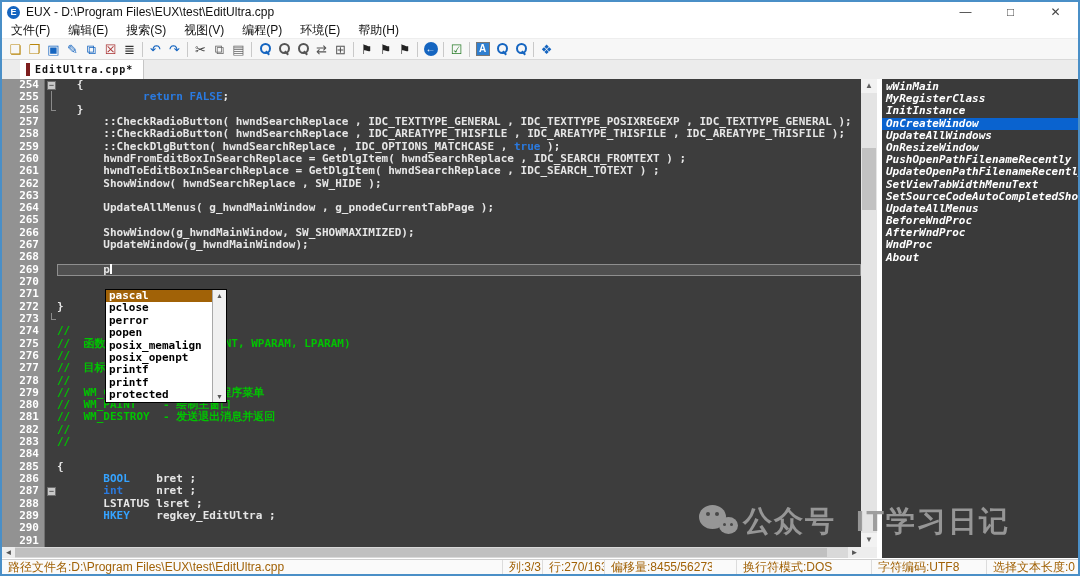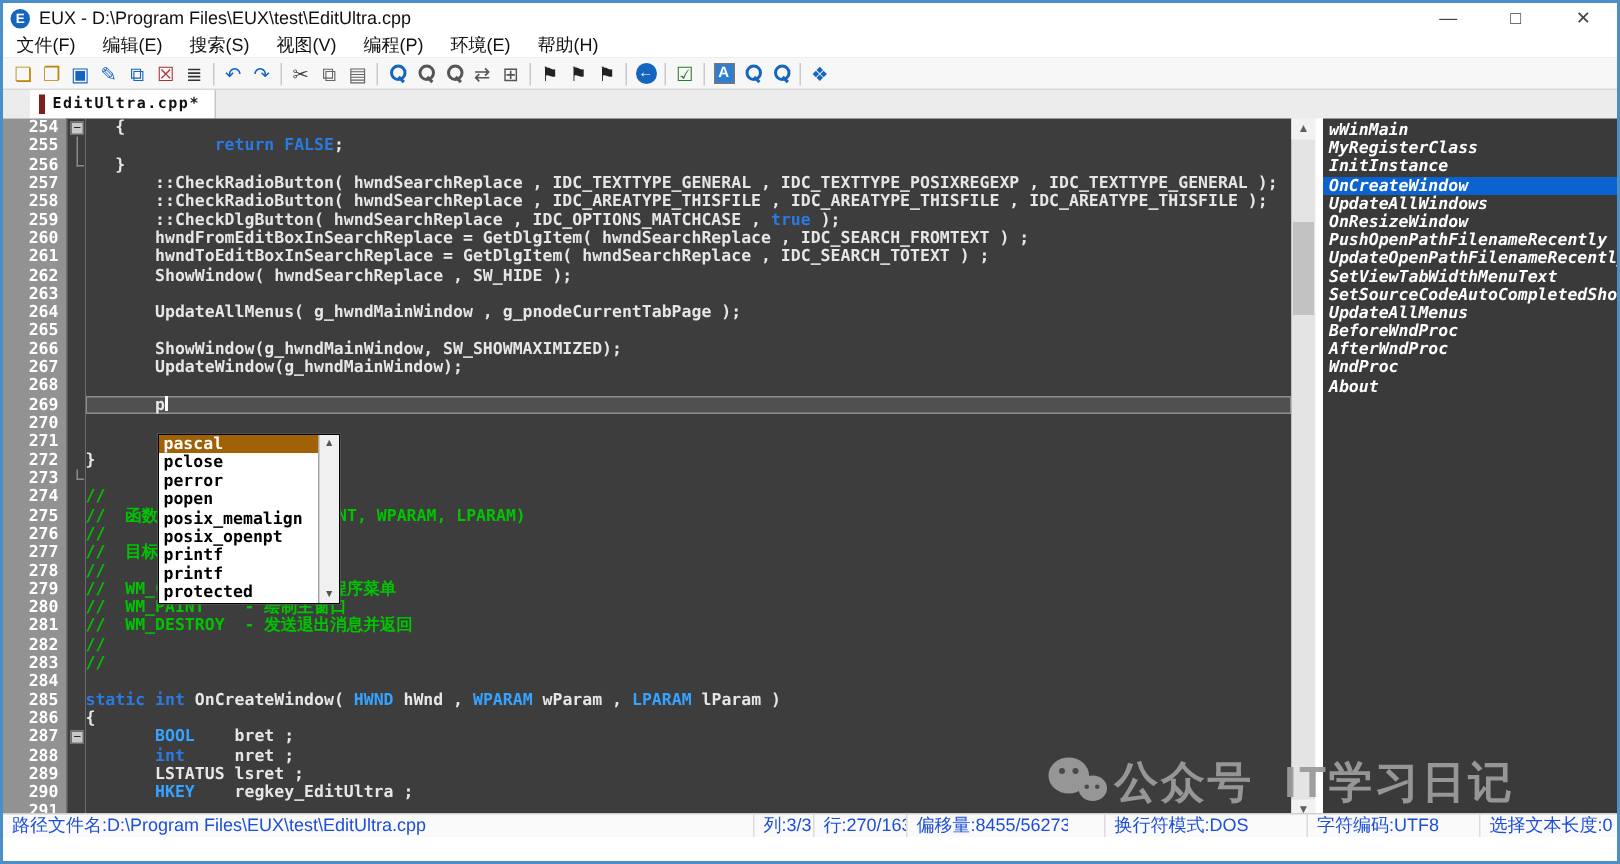--- a/index.html
+++ b/index.html
@@ -84,22 +84,22 @@
              font-family:"DejaVu Sans Mono", monospace; font-size:11px; font-weight:bold; color:#fff; }
   .fn-item.sel { background:#0a63cf; }
   
   .hscroll { position:absolute; left:0; top:545px; width:859px; height:11px; background:#d9d9d9; display:flex; }
   .hs-arrow { width:13px; height:11px; background:#ededed; color:#555; font-size:8px;
               text-align:center; line-height:11px; }
   .hs-thumb { margin:1px 0; width:812px; background:#c0c0c0; }
   .hs-track-end { flex:1; }
   .corner { position:absolute; left:859px; top:545px; width:16px; height:11px; background:#ededed; }
   
-  .statusbar { position:absolute; left:0; top:540px; width:1076px; height:16px; background:#fafafa;
-               border-top:1px solid #cfcfcf; display:flex; font-size:12px; color:#1d4ed8; align-items:center; }
+  .statusbar { position:absolute; left:0; top:557px; width:1076px; height:16px; background:#fafafa;
+               border-top:1px solid #cfcfcf; display:flex; font-size:12px; color:#a16207; align-items:center; }
   .sb-seg { height:100%; line-height:15px; padding-left:6px; white-space:nowrap; overflow:hidden; }
   .sb-seg + .sb-seg { border-left:1px solid #dcdcdc; }
   .sb-seg:nth-child(1){ width:500px; } .sb-seg:nth-child(2){ width:40px; }
   .sb-seg:nth-child(3){ width:62px; } .sb-seg:nth-child(4){ width:108px; }
   .sb-seg:nth-child(5){ width:135px;margin-left:24px; } .sb-seg:nth-child(6){ width:115px; }
   .sb-seg:nth-child(7){ flex:1; }
   
   .watermark { position:absolute; left:697px; top:500px; display:flex; align-items:center;
                z-index:20; opacity:0.95; pointer-events:none; }
   .wm-icon { position:relative; width:44px; height:38px; }
@@ -344,21 +344,20 @@
       <div class="row"><span class="s-c">//  函数: WndProc(HWND, UINT, WPARAM, LPARAM)</span></div>
       <div class="row"><span class="s-c">//</span></div>
       <div class="row"><span class="s-c">//  目标: 处理主窗口的消息</span></div>
       <div class="row"><span class="s-c">//</span></div>
       <div class="row"><span class="s-c">//  WM_COMMAND  - 处理应用程序菜单</span></div>
       <div class="row"><span class="s-c">//  WM_PAINT    - 绘制主窗口</span></div>
       <div class="row"><span class="s-c">//  WM_DESTROY  - 发送退出消息并返回</span></div>
       <div class="row"><span class="s-c">//</span></div>
       <div class="row"><span class="s-c">//</span></div>
       <div class="row"></div>
-      <div class="row"><span class="s-k">static</span><span class="s-p"> </span><span class="s-k">int</span><span class="s-p"> OnCreateWindow( </span><span class="s-t">HWND</span><span class="s-p"> hWnd , </span><span class="s-t">WPARAM</span><span class="s-p"> wParam , </span><span class="s-t">LPARAM</span><span class="s-p"> lParam )</span></div>
       <div class="row"><span class="s-p">{</span></div>
       <div class="row"><span class="s-p">       </span><span class="s-t">BOOL</span><span class="s-p">    bret ;</span></div>
       <div class="row"><span class="s-p">       </span><span class="s-k">int</span><span class="s-p">     nret ;</span></div>
       <div class="row"><span class="s-p">       LSTATUS lsret ;</span></div>
       <div class="row"><span class="s-p">       </span><span class="s-t">HKEY</span><span class="s-p">    regkey_EditUltra ;</span></div>
     </div>
 
   <div class="popup">
     <div class="popup-list" id="popuplist">
         <div class="popup-item sel">pascal</div>

